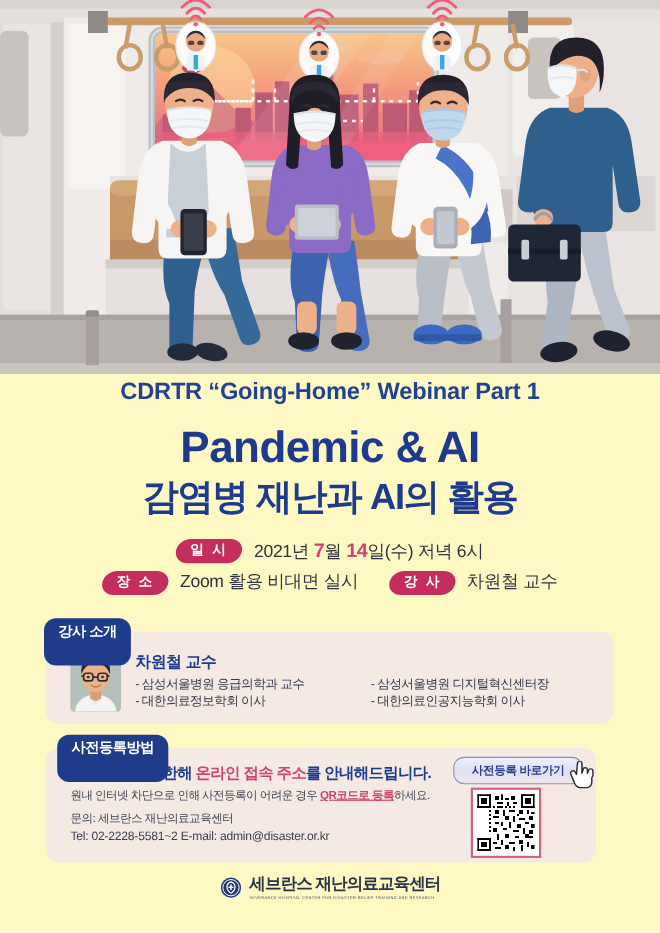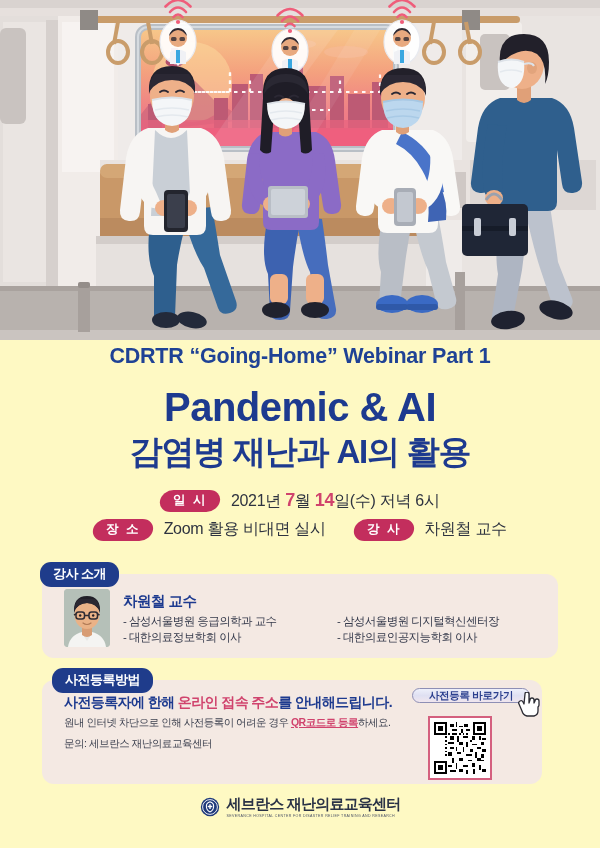--- a/index.html
+++ b/index.html
@@ -43,21 +43,21 @@
   .pill span { display:inline-block; transform:skewX(9deg); }
   .info-text { font-size:16px; color:#2e3340; font-weight:500; letter-spacing:-0.3px; white-space:nowrap; }
   .info-text b { color:#d0436d; font-weight:bold; font-size:18px; }
   .gap-l { margin-left:18px; }
 
   
   .panel { position:absolute; background:#f4e9e3; border-radius:12px; }
   .sec-tab {
     position:absolute; background:#1f3c8b; color:#fff; font-weight:bold;
     font-size:13px; letter-spacing:-0.5px; border-radius:11px;
-    padding:4px 13px 5px; line-height:1.25; z-index:5; white-space:nowrap;
+    padding:4px 13px 23px; line-height:1.25; z-index:5; white-space:nowrap;
   }
 
   
   #speaker-panel { left:42px; top:574px; width:516px; height:84px; }
   #speaker-tab { left:40px; top:562px; }
   .spk-inner { position:absolute; left:0; top:0; width:100%; height:100%; display:flex; align-items:center; padding:10px 0 6px 22px; }
   .spk-photo { width:46px; height:58px; border-radius:4px; overflow:hidden; flex:0 0 auto; background:#b9c2bb; }
   .spk-photo svg { display:block; width:46px; height:58px; }
   .spk-text { margin-left:13px; padding-top:1px; }
   .spk-name { font-size:14.5px; font-weight:bold; color:#1d3a8f; letter-spacing:-0.5px; margin-bottom:3px; }
@@ -69,21 +69,21 @@
   #reg-tab { left:52px; top:668px;text-align:center; }
   .reg-inner { position:absolute; left:22px; top:14px; width:380px; }
   .reg-l1 { font-size:14px; font-weight:bold; color:#1d3a8f; letter-spacing:-0.6px; white-space:nowrap; }
   .reg-l1 em { font-style:normal; color:#d0436d; }
   .reg-l2 { font-size:10.5px; color:#3a3f4e; letter-spacing:-0.5px; margin-top:4px; white-space:nowrap; }
   .reg-l2 u { color:#d0436d; text-decoration:underline; font-weight:bold; }
   .reg-l3 { font-size:10.5px; color:#3a3f4e; letter-spacing:-0.45px; margin-top:7px; }
   .reg-l4 { font-size:11px; color:#3a3f4e; letter-spacing:-0.2px; margin-top:4px; }
 
   .reg-btn {
-    position:absolute; left:412px; top:688px; width:118px; height:15px;
+    position:absolute; left:412px; top:688px; width:118px; height:25px;
     border:1px solid #8e8fb5; border-radius:10px;
     background:linear-gradient(to bottom,#eef0fb 0%,#dfe0f2 50%,#f0e6ee 100%);
     display:flex; align-items:center; justify-content:center;
   }
   .reg-btn span { font-size:10.5px; font-weight:bold; color:#2b3f8e; letter-spacing:-0.3px; }
   .cursor-ico { position:absolute; left:518px; top:692px; width:22px; height:26px; }
 
   .qr { position:absolute; left:428px; top:716px; width:64px; height:64px; border:2px solid #d4607f; background:#fff; padding:4px; }
   .qr svg { display:block; width:100%; height:100%; }
 
@@ -474,20 +474,21 @@
       </div>
     </div>
   </div>
   <div class="sec-tab" id="speaker-tab">강사 소개</div>
 
   <div class="panel" id="reg-panel">
     <div class="reg-inner">
       <div class="reg-l1"><span>사전등록자에 한해 </span><em>온라인 접속 주소</em><span>를 안내해드립니다.</span></div>
       <div class="reg-l2"><span>원내 인터넷 차단으로 인해 사전등록이 어려운 경우 </span><u>QR코드로 등록</u><span>하세요.</span></div>
       <div class="reg-l3">문의: 세브란스 재난의료교육센터</div>
+      <div class="reg-l4">Tel: 02-2228-5581~2   E-mail: admin@disaster.or.kr</div>
     </div>
   </div>
   <div class="sec-tab" id="reg-tab">사전등록방법</div>
 
   <div class="reg-btn">
     <span>사전등록 바로가기</span>
   </div>
 
   <div class="cursor-ico">
     <svg viewBox="0 0 22 26" xmlns="http://www.w3.org/2000/svg">

